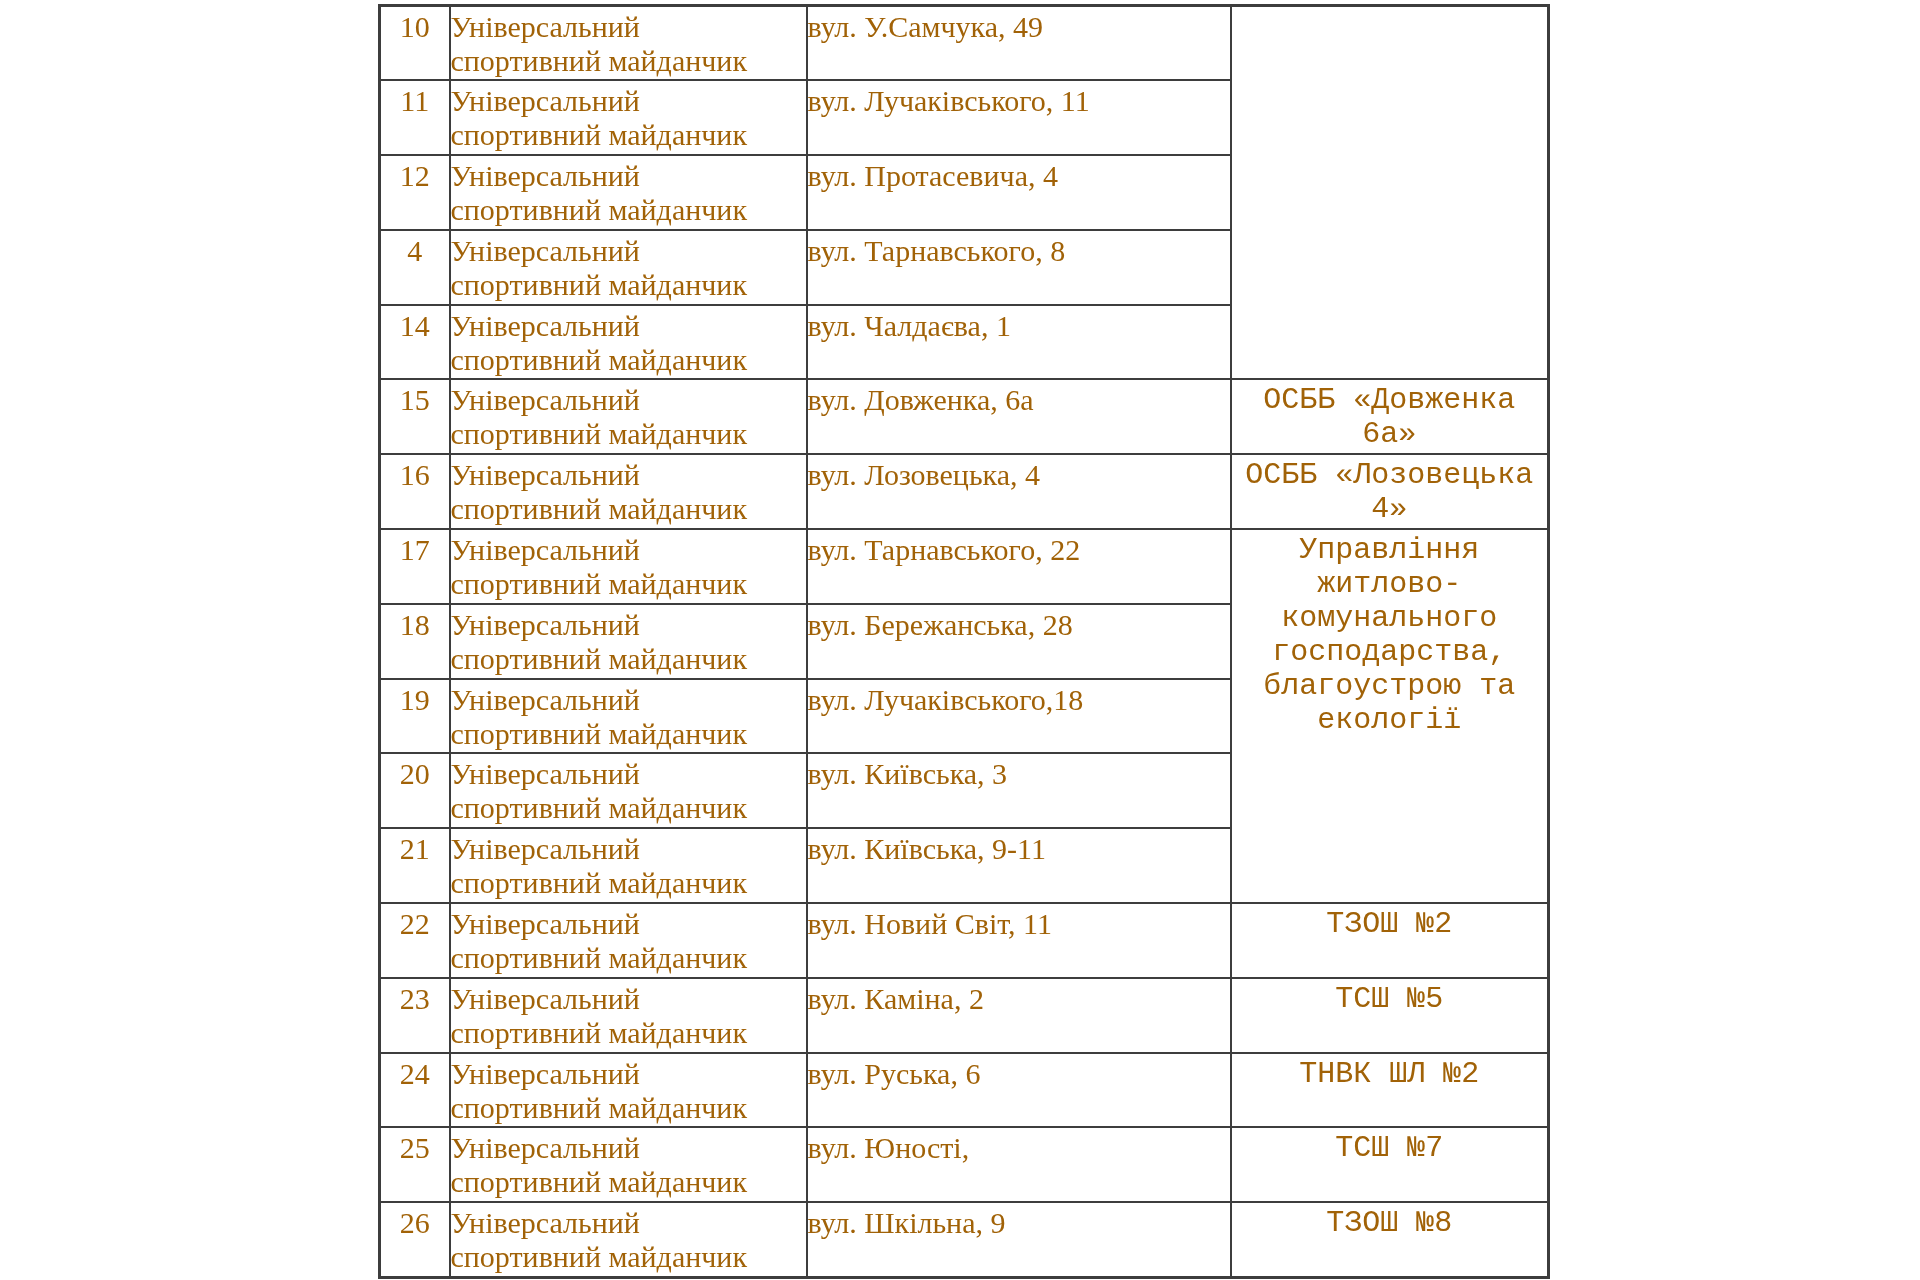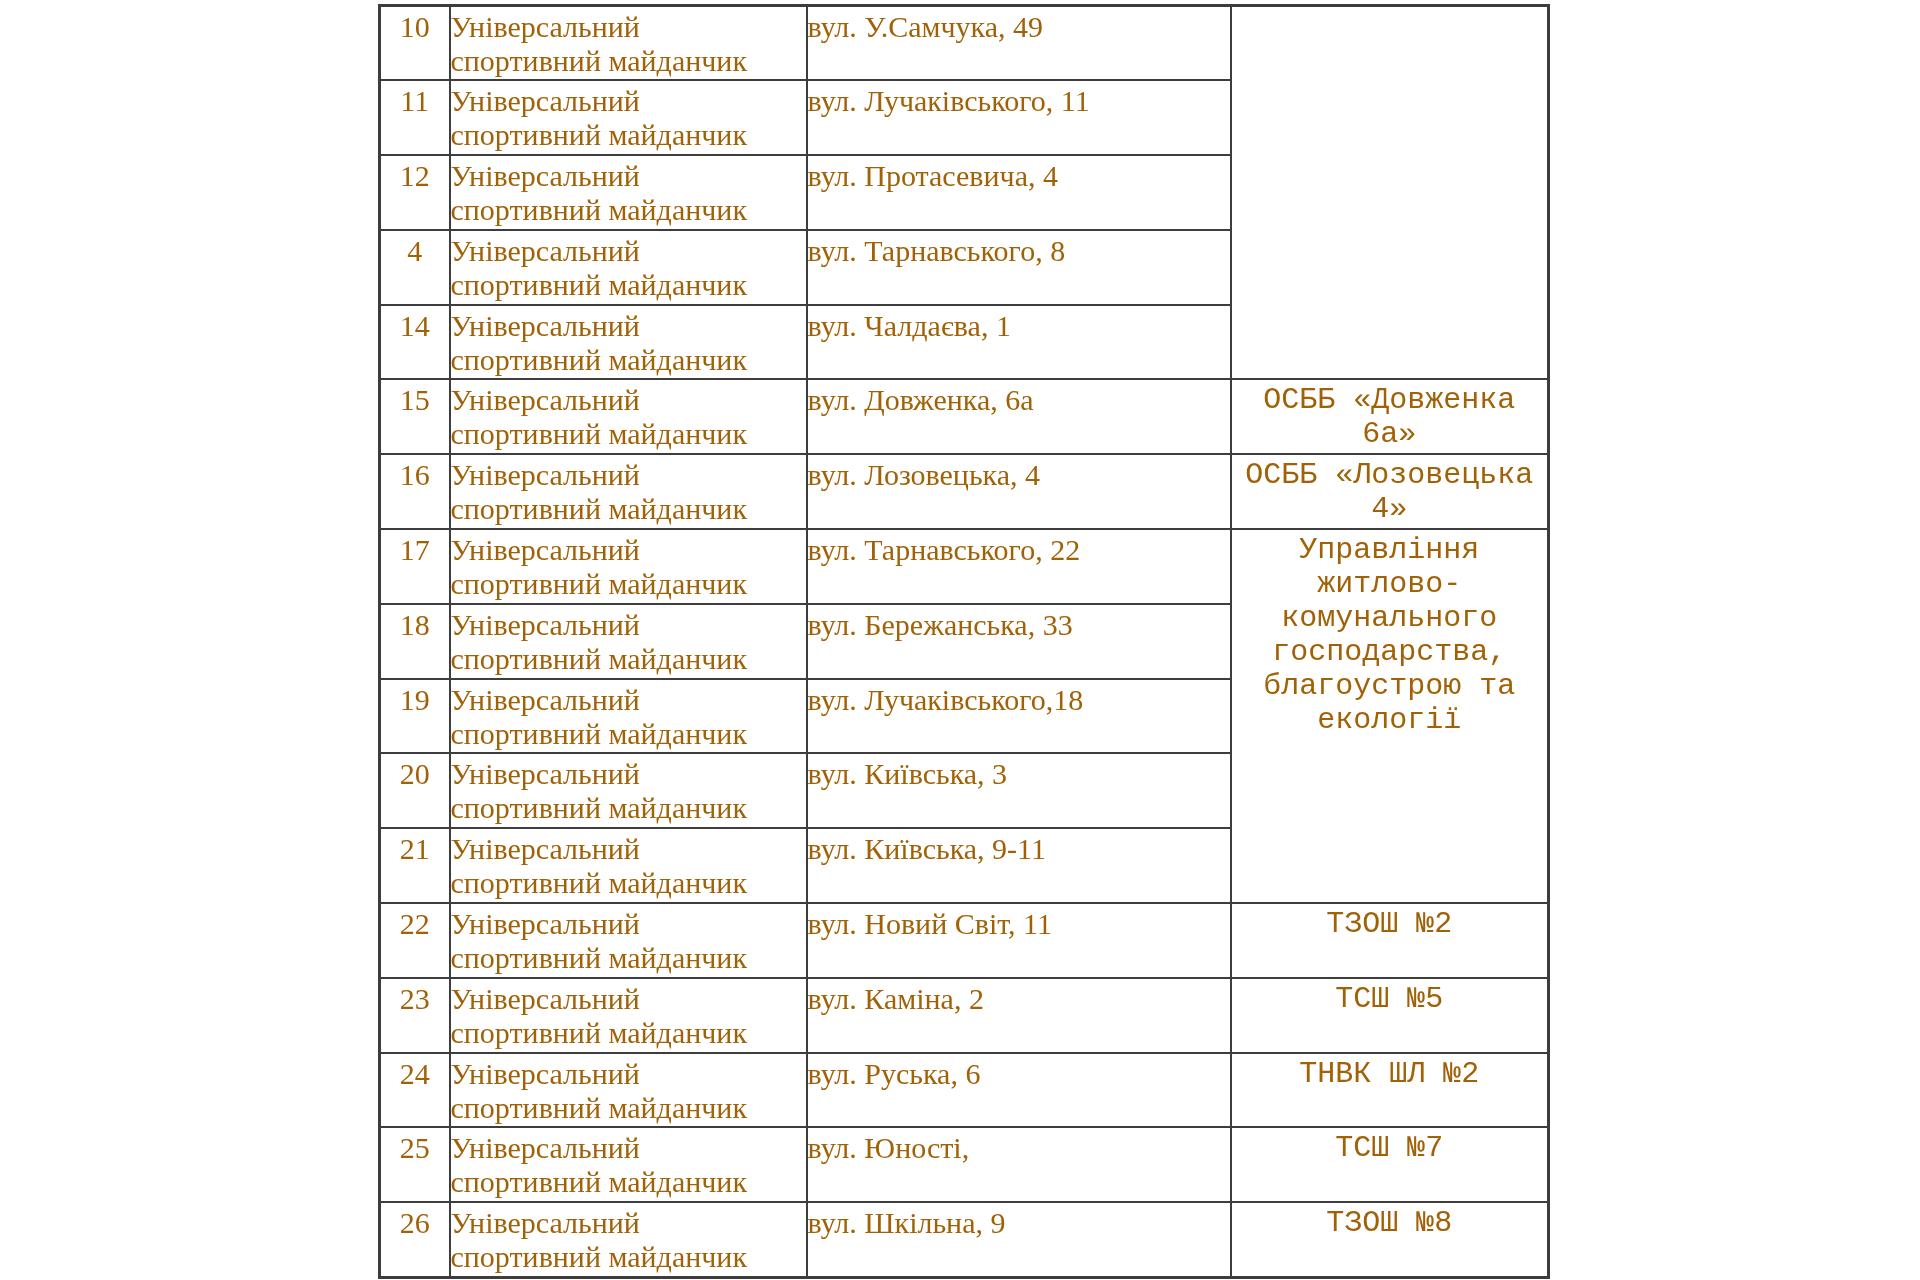--- a/index.html
+++ b/index.html
@@ -126,21 +126,21 @@
             <div class="name-inner">Універсальний спортивний майданчик</div>
           </td>
           <td class="cell-addr">вул. Тарнавського, 22</td>
           <td class="cell-org" rowspan="5">Управління житлово-комунального господарства, благоустрою та екології</td>
         </tr>
         <tr>
           <td class="cell-num">18</td>
           <td class="cell-name">
             <div class="name-inner">Універсальний спортивний майданчик</div>
           </td>
-          <td class="cell-addr">вул. Бережанська, 33</td>
+          <td class="cell-addr">вул. Бережанська, 28</td>
         </tr>
         <tr>
           <td class="cell-num">19</td>
           <td class="cell-name">
             <div class="name-inner">Універсальний спортивний майданчик</div>
           </td>
           <td class="cell-addr">вул. Лучаківського,18</td>
         </tr>
         <tr>
           <td class="cell-num">20</td>

